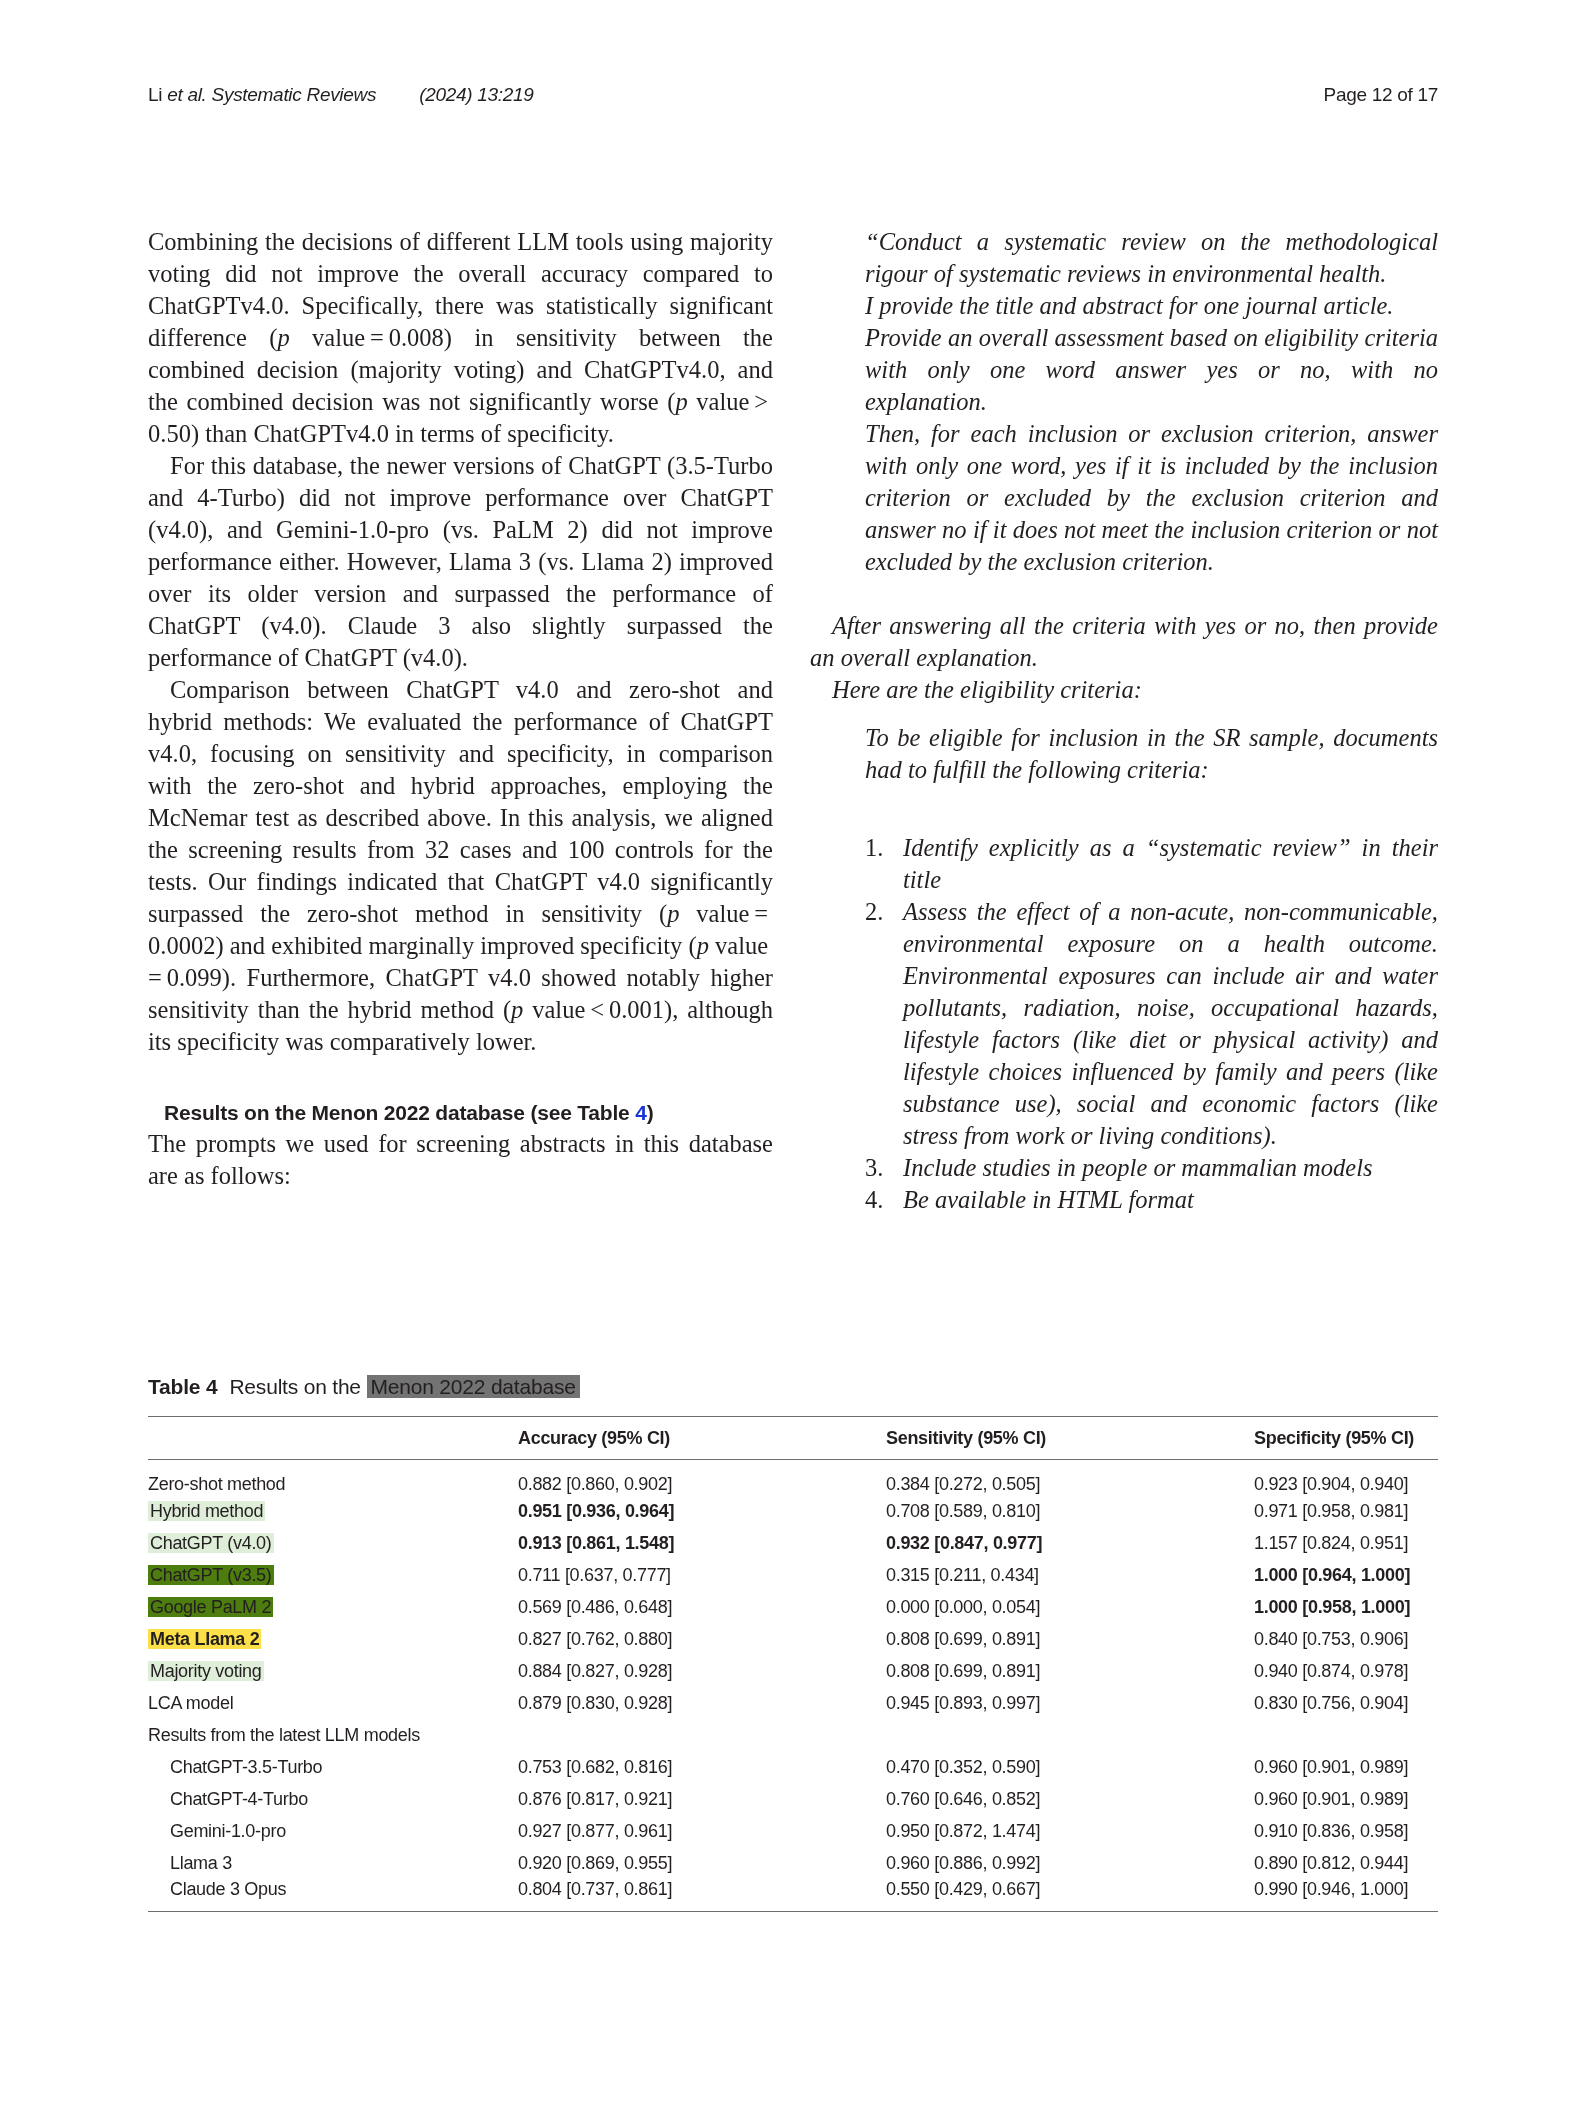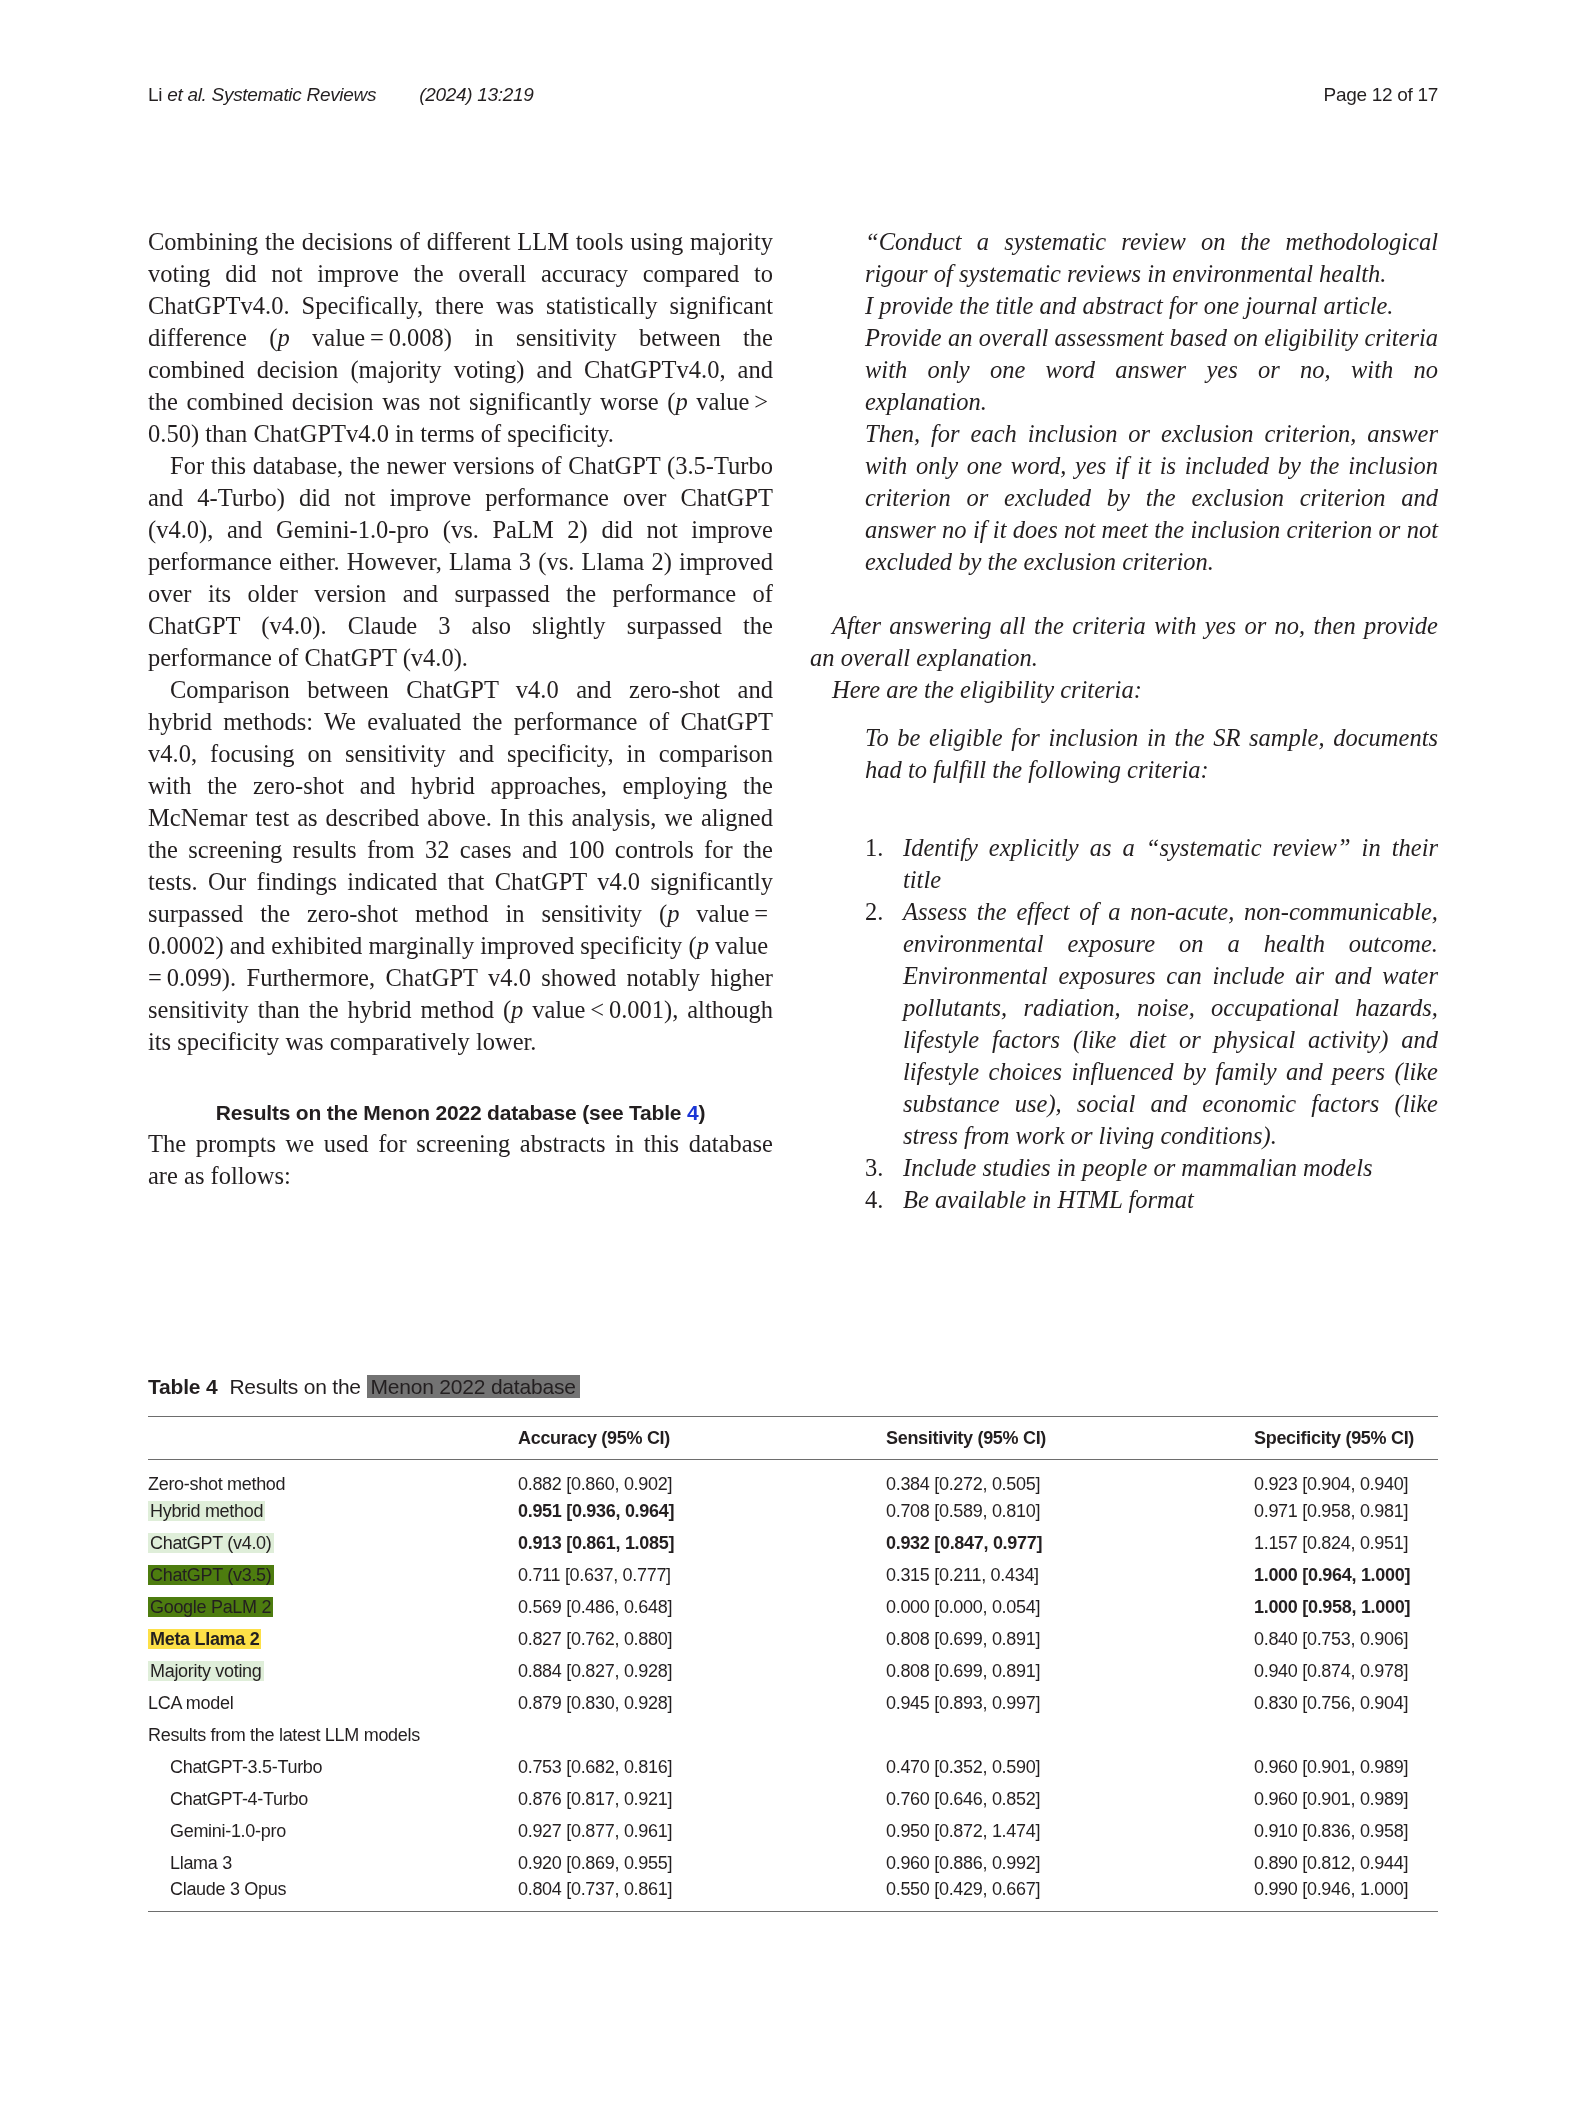--- a/index.html
+++ b/index.html
@@ -13,21 +13,21 @@
   .running-head .left .cite { margin-left: 38px; font-style: italic; }
   .running-head .right { position: absolute; right: 0; top: 0; letter-spacing: -0.3px; }
 
   .col-left { position: absolute; left: 148px; top: 226px; width: 625px; }
   .col-right { position: absolute; left: 810px; top: 226px; width: 628px; }
 
   .body-text { font-size: 24.5px; line-height: 32px; text-align: justify; margin: 0; hyphens: manual; }
   .indent { text-indent: 22px; }
   .body-text i { font-style: italic; }
 
-  .section-heading { font-size: 21px; font-weight: bold; margin: 40px 0 0 0; line-height: 30px; letter-spacing: -0.2px; text-align: center; }
+  .section-heading { font-size: 21px; font-weight: bold; margin: 40px 0 0 16px; line-height: 30px; letter-spacing: -0.2px; }
   .section-heading .ref { color: #1a35d6; }
 
   .quote { font-style: italic; font-size: 24.5px; line-height: 32px; text-align: justify; margin: 0; }
   .quote-block { padding-left: 55px; }
   .quote-gap { height: 32px; }
   .quote-full { padding-left: 0; }
   .quote-full .first { text-indent: 22px; }
 
   ol.criteria { margin: 32px 0 0 0; padding-left: 55px; list-style: none; }
   ol.criteria li { position: relative; padding-left: 38px; font-style: italic; font-size: 24.5px; line-height: 32px; text-align: justify; }
@@ -124,21 +124,21 @@
         <td>0.923 [0.904, 0.940]</td>
       </tr>
       <tr>
         <td><span class="hl-green">Hybrid method</span></td>
         <td class="bold">0.951 [0.936, 0.964]</td>
         <td>0.708 [0.589, 0.810]</td>
         <td>0.971 [0.958, 0.981]</td>
       </tr>
       <tr>
         <td><span class="hl-green">ChatGPT (v4.0)</span></td>
-        <td class="bold">0.913 [0.861, 1.085]</td>
+        <td class="bold">0.913 [0.861, 1.548]</td>
         <td class="bold">0.932 [0.847, 0.977]</td>
         <td>1.157 [0.824, 0.951]</td>
       </tr>
       <tr>
         <td><span class="hl-red">ChatGPT (v3.5)</span></td>
         <td>0.711 [0.637, 0.777]</td>
         <td>0.315 [0.211, 0.434]</td>
         <td class="bold">1.000 [0.964, 1.000]</td>
       </tr>
       <tr>

